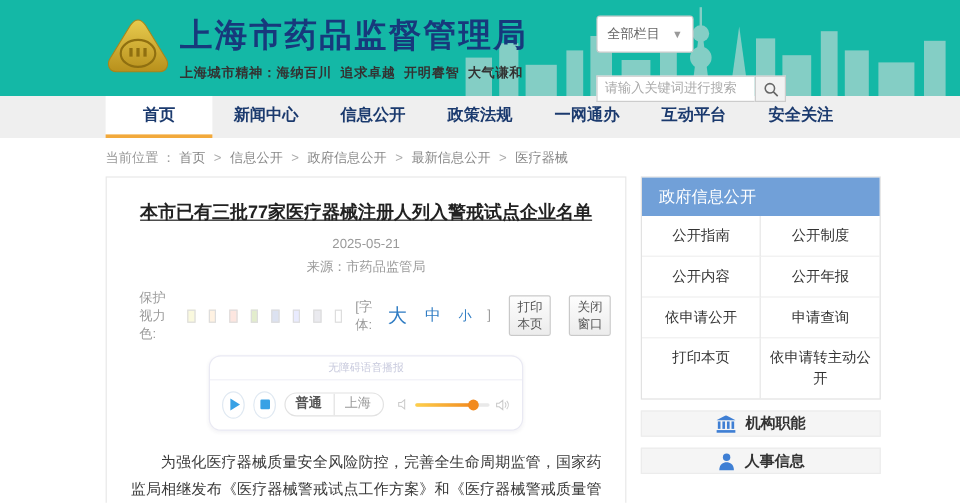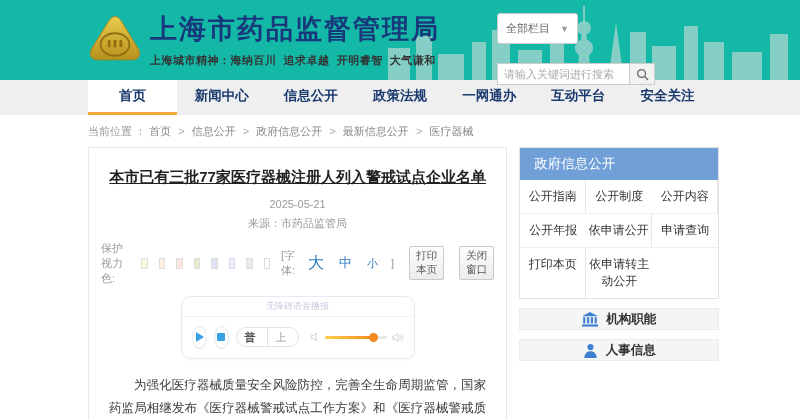--- a/index.html
+++ b/index.html
@@ -36,30 +36,30 @@
   .crumb-link { color:#888; cursor:pointer; }
   .crumb-sep { margin:0 4px; color:#aaa; }
 
   
   .main { width:624px; margin:8px auto 0; display:flex; gap:12px; align-items:flex-start; }
 
   
   .article-card { flex:1; background:#fff; border:1px solid #e8e8e8; padding:14px 12px 20px; min-height:266px; }
   .article-title { font-size:15px; font-weight:bold; color:#222; text-align:center; white-space:nowrap; margin:6px 0 8px;text-decoration:underline; }
   .article-meta { text-align:center; font-size:11px; color:#9a9a9a; line-height:1.75; }
-  .toolbar { display:flex; justify-content:center; align-items:center; gap:11px; font-size:11px; color:#9a9a9a; margin-top:7px; }
+  .toolbar { display:flex; justify-content:center; align-items:center; gap:11px; font-size:11px; color:#9a9a9a; margin-top:7px;margin-left:15px; }
   .swatch { width:11px; height:11px; border:1px solid #ddd; display:inline-block; cursor:pointer; }
   .font-link { color:#2f7cc3; cursor:pointer; margin:0 2px; }
   .font-lg { font-size:16px; } .font-md { font-size:13px; } .font-sm { font-size:11px; }
   .tool-btn { font-size:10.5px; color:#555; background:linear-gradient(#fdfdfd,#ececec); border:1px solid #c9c9c9;
     border-radius:2px; padding:2px 6px; margin-left:4px; cursor:pointer; font-family:inherit; }
 
   
-  .player { width:234px; margin:10px auto 0; border:1px solid #e9e9f3; border-radius:10px; background:#fff;
-    box-shadow:0 1px 3px rgba(40,40,80,.05); }
+  .player { width:262px; margin:10px auto 0; border:1px solid #e9e9f3; border-radius:10px; background:#fff;
+    box-shadow:0 1px 3px rgba(40,40,80,.05);font-family:Liberation Mono, monospace; }
   .player-title { font-size:9px; color:#c7c9dd; text-align:center; padding:3px 0; border-bottom:1px solid #f1f1f7; }
   .player-controls { display:flex; align-items:center; gap:7px; padding:9px 10px; }
   .round-btn { width:23px; height:23px; border-radius:50%; border:1px solid #e0e9f2; background:#fff;
     display:flex; align-items:center; justify-content:center; cursor:pointer; }
   .play-glyph { width:0; height:0; border-left:8px solid #38a1e5; border-top:5px solid transparent;
     border-bottom:5px solid transparent; margin-left:2px; }
   .stop-glyph { width:8px; height:8px; background:#38a1e5; border-radius:1px; }
   .lang-pill { display:flex; border:1px solid #e2e2e2; border-radius:11px; overflow:hidden; font-size:11px;
     height:20px; line-height:18px; }
   .pill-seg { padding:0 8px; cursor:pointer; }
@@ -72,21 +72,21 @@
   .vol-thumb { position:absolute; left:calc(78% - 4px); top:-3px; width:9px; height:9px; border-radius:50%;
     background:#f28a1e; cursor:pointer; }
 
   .article-body { margin:15px 8px 0; font-size:12.5px; color:#3a3a3a; line-height:1.85;
     text-align:justify; text-indent:2em; }
 
   
   .sidebar { width:200px; flex:none; }
   .info-panel { border:1px solid #e2e2e2; background:#fff; }
   .panel-header { background:#71a0d8; color:#fff; font-size:13.5px; padding:7px 14px; }
-  .panel-grid { display:grid; grid-template-columns:1fr 1fr 1fr; }
+  .panel-grid { display:grid; grid-template-columns:1fr 1fr; }
   .panel-cell { text-align:center; font-size:12px; color:#333; padding:8px 2px;
     border-bottom:1px solid #efefef; cursor:pointer; }
   .panel-cell:nth-child(odd) { border-right:1px solid #e6e6e6; }
   .panel-cell:nth-last-child(-n+2) { border-bottom:none; }
   .quick-box { margin-top:9px; background:#f5f5f5; border:1px solid #ececec; height:22px;
     display:flex; align-items:center; justify-content:center; gap:8px; font-size:12.5px; font-weight:bold;
     color:#333; cursor:pointer; }
 </style>
 </head>
 <body>

